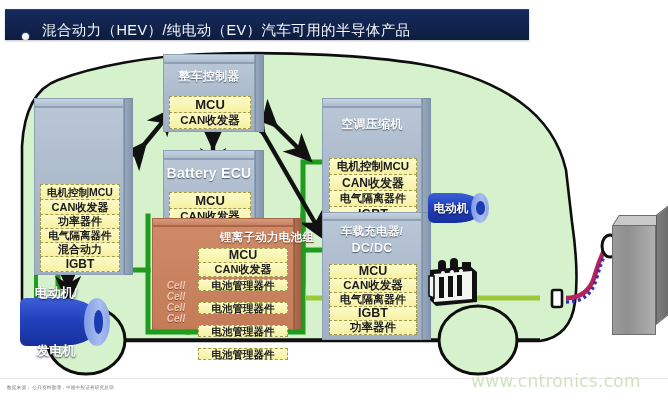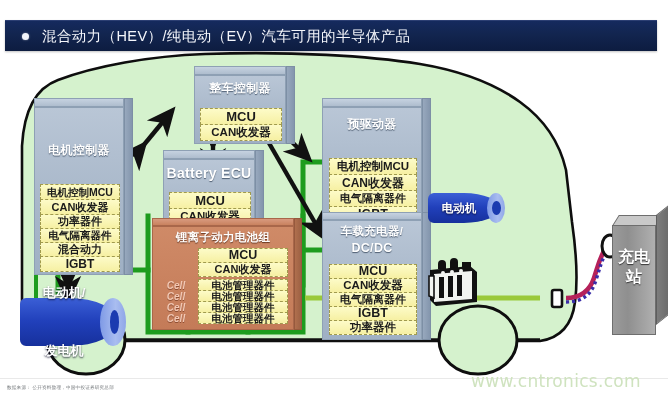--- a/index.html
+++ b/index.html
@@ -7,24 +7,24 @@
     width:668px;height:406px;
     background:#ffffff;
     font-family:"Liberation Sans","DejaVu Sans",sans-serif;
     overflow:hidden;
     position:relative;
   }
   #root{position:relative;width:668px;height:406px;overflow:hidden;background:#fff;}
 
   
   .header{
-    position:absolute;left:5px;top:20px;width:652px;height:30px;
+    position:absolute;left:5px;top:9px;width:524px;height:30px;
     background:linear-gradient(180deg,#152a5e 0%,#12254f 45%,#0d1c40 100%);
     border-top:1px solid #2c3f73;
-    display:flex;align-items:center;
+    display:flex;align-items:flex-end;
     box-shadow:0 1px 2px rgba(0,0,0,.25);
   }
   .header .bullet{
     width:7px;height:7px;border-radius:50%;background:#f2f4fa;
     margin-left:17px;margin-right:13px;flex:none;
     box-shadow:0 0 2px rgba(255,255,255,.5);
   }
   .header .htitle{
     color:#f4f6fb;font-size:14.5px;letter-spacing:.4px;white-space:nowrap;
     font-weight:500;
@@ -96,21 +96,21 @@
     position:absolute;width:100%;text-align:center;color:#fff;font-weight:bold;
     text-shadow:0 1px 1px rgba(90,45,25,.9);letter-spacing:.3px;
   }
   .cell{
     color:#f2c8b4;font-weight:bold;font-style:italic;
     text-align:center;text-shadow:0 1px 0 rgba(120,60,35,.7);
     display:flex;align-items:center;justify-content:center;
   }
 
   
-  .motor{position:absolute;padding-left:16px;}
+  .motor{position:absolute;}
   .motor .body{
     position:absolute;left:0;top:0;width:100%;height:100%;
     background:linear-gradient(180deg,#3b5fd6 0%,#2140bb 48%,#16309c 100%);
     border-radius:6px 50% 50% 6px/6px 50% 50% 6px;
   }
   .motor .cap{
     position:absolute;right:-5px;top:0;height:100%;width:18px;
     background:linear-gradient(90deg,#7f9ae6 0%,#a9bdf0 60%,#8fa6e8 100%);
     border-radius:50%;
   }
@@ -246,32 +246,31 @@
 
         <ellipse cx="610" cy="206" rx="8" ry="11" fill="#fff" stroke="#111" stroke-width="3"></ellipse>
         <rect x="616" y="202" width="8" height="8" fill="#111"></rect>
       </g>
     </svg>
 
     <div class="mod" style="left:34px;top:58px;width:90px;height:177px;">
       <div class="top" style="height:9px;"></div>
       <div class="side" style="left:90px;width:9px;"></div>
       <div class="face" style="top:9px;height:168px;"></div>
-      <div class="mtitle" style="top:46px;font-size:12px;">电机控制器</div>
       <div class="chips" style="left:6px;top:86px;width:80px;">
         <div class="chip" style="height:16px;font-size:10.5px;">电机控制MCU</div>
         <div class="chip" style="height:16px;font-size:11px;">CAN收发器</div>
         <div class="chip" style="height:15px;font-size:11px;">功率器件</div>
         <div class="chip" style="height:15px;font-size:10.5px;">电气隔离器件</div>
         <div class="chip" style="height:15px;font-size:11px;">混合动力</div>
         <div class="chip" style="height:16px;font-size:12px;">IGBT</div>
       </div>
     </div>
 
-    <div class="mod" style="left:163px;top:26px;width:92px;height:78px;margin-left:31px;">
+    <div class="mod" style="left:163px;top:14px;width:92px;height:78px;">
       <div class="top" style="height:9px;"></div>
       <div class="side" style="left:92px;width:9px;"></div>
       <div class="face" style="top:9px;height:69px;"></div>
       <div class="mtitle" style="top:16px;font-size:12px;">整车控制器</div>
       <div class="chips" style="left:6px;top:42px;width:82px;">
         <div class="chip" style="height:17px;font-size:13px;">MCU</div>
         <div class="chip" style="height:17px;font-size:11.5px;">CAN收发器</div>
       </div>
     </div>
 
@@ -284,47 +283,47 @@
         <div class="chip" style="height:17px;font-size:13px;">MCU</div>
         <div class="chip" style="height:17px;font-size:11.5px;">CAN收发器</div>
         <div class="chip" style="height:16px;font-size:10.5px;">电气隔离器件</div>
       </div>
     </div>
 
     <div class="packwrap" style="left:152px;top:178px;width:142px;height:112px;">
       <div class="pack-top" style="height:8px;"></div>
       <div class="pack-side" style="left:142px;width:8px;"></div>
       <div class="pack-face" style="top:8px;height:104px;"></div>
-      <div class="pack-title" style="top:12px;font-size:11.5px;">锂离子动力电池组</div>
+      <div class="pack-title" style="top:12px;font-size:11.5px;padding-left:44px;">锂离子动力电池组</div>
 
       <div class="chips" style="left:46px;top:30px;width:90px;">
         <div class="chip" style="height:15px;font-size:12.5px;">MCU</div>
         <div class="chip" style="height:15px;font-size:11px;">CAN收发器</div>
       </div>
 
       <div style="position:absolute;left:6px;top:62px;width:36px;">
         <div class="cell" style="height:11px;font-size:10px;">Cell</div>
         <div class="cell" style="height:11px;font-size:10px;">Cell</div>
         <div class="cell" style="height:11px;font-size:10px;">Cell</div>
         <div class="cell" style="height:11px;font-size:10px;">Cell</div>
       </div>
 
-      <div class="chips" style="left:46px;top:61px;width:90px;">
+      <div class="chips" style="left:46px;top:61px;width:90px;gap:12px;">
         <div class="chip" style="height:12px;font-size:10.5px;">电池管理器件</div>
         <div class="chip" style="height:12px;font-size:10.5px;">电池管理器件</div>
         <div class="chip" style="height:12px;font-size:10.5px;">电池管理器件</div>
         <div class="chip" style="height:12px;font-size:10.5px;">电池管理器件</div>
       </div>
     </div>
 
     <div class="mod" style="left:322px;top:58px;width:100px;height:140px;">
       <div class="top" style="height:9px;"></div>
       <div class="side" style="left:100px;width:9px;"></div>
       <div class="face" style="top:9px;height:131px;"></div>
-      <div class="mtitle" style="top:20px;font-size:12px;">预驱动器</div>
+      <div class="mtitle" style="top:20px;font-size:12px;">空调压缩机</div>
       <div class="chips" style="left:7px;top:60px;width:88px;">
         <div class="chip" style="height:17px;font-size:11.5px;">电机控制MCU</div>
         <div class="chip" style="height:17px;font-size:12px;">CAN收发器</div>
         <div class="chip" style="height:17px;font-size:11px;">电气隔离器件</div>
         <div class="chip" style="height:17px;font-size:12.5px;">IGBT</div>
       </div>
     </div>
 
     <div class="mod" style="left:322px;top:172px;width:100px;height:128px;">
       <div class="top" style="height:8px;"></div>
@@ -377,21 +376,20 @@
         <circle cx="19" cy="21" r="2" fill="#f2f4f0"></circle>
         <circle cx="28" cy="20" r="2" fill="#f2f4f0"></circle>
         <circle cx="37" cy="19" r="2" fill="#f2f4f0"></circle>
       </svg>
     </div>
 
     <div class="station" style="left:612px;top:175px;width:58px;height:125px;">
       <div class="stop"></div>
       <div class="sside"></div>
       <div class="sface"></div>
-      <div class="slabel" style="font-size:16px;letter-spacing:0;top:32px;">充电站</div>
     </div>
 
   </div>
 
   <div class="botline"></div>
   <div class="footnote">数据来源： 公开资料整理，中国中投证券研究总部</div>
   <div class="watermark">www.cntronics.com</div>
 
 </div>
 

